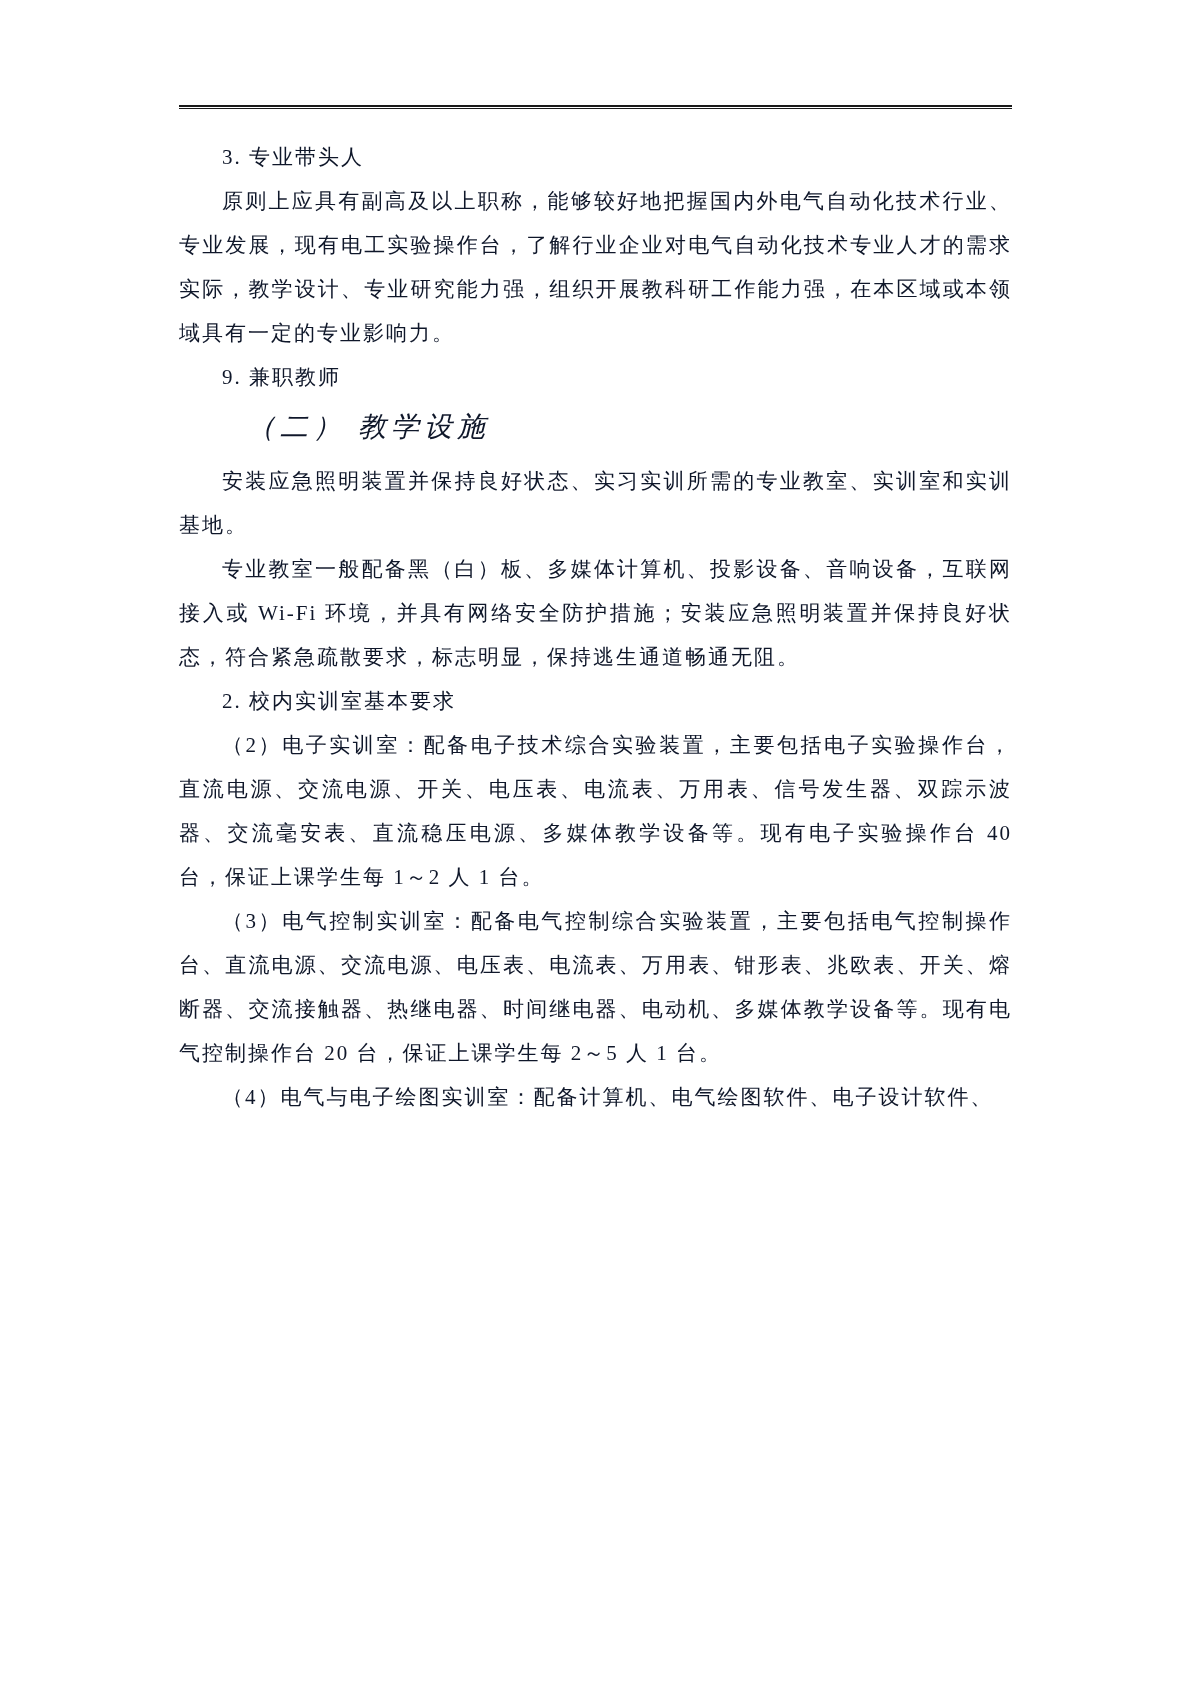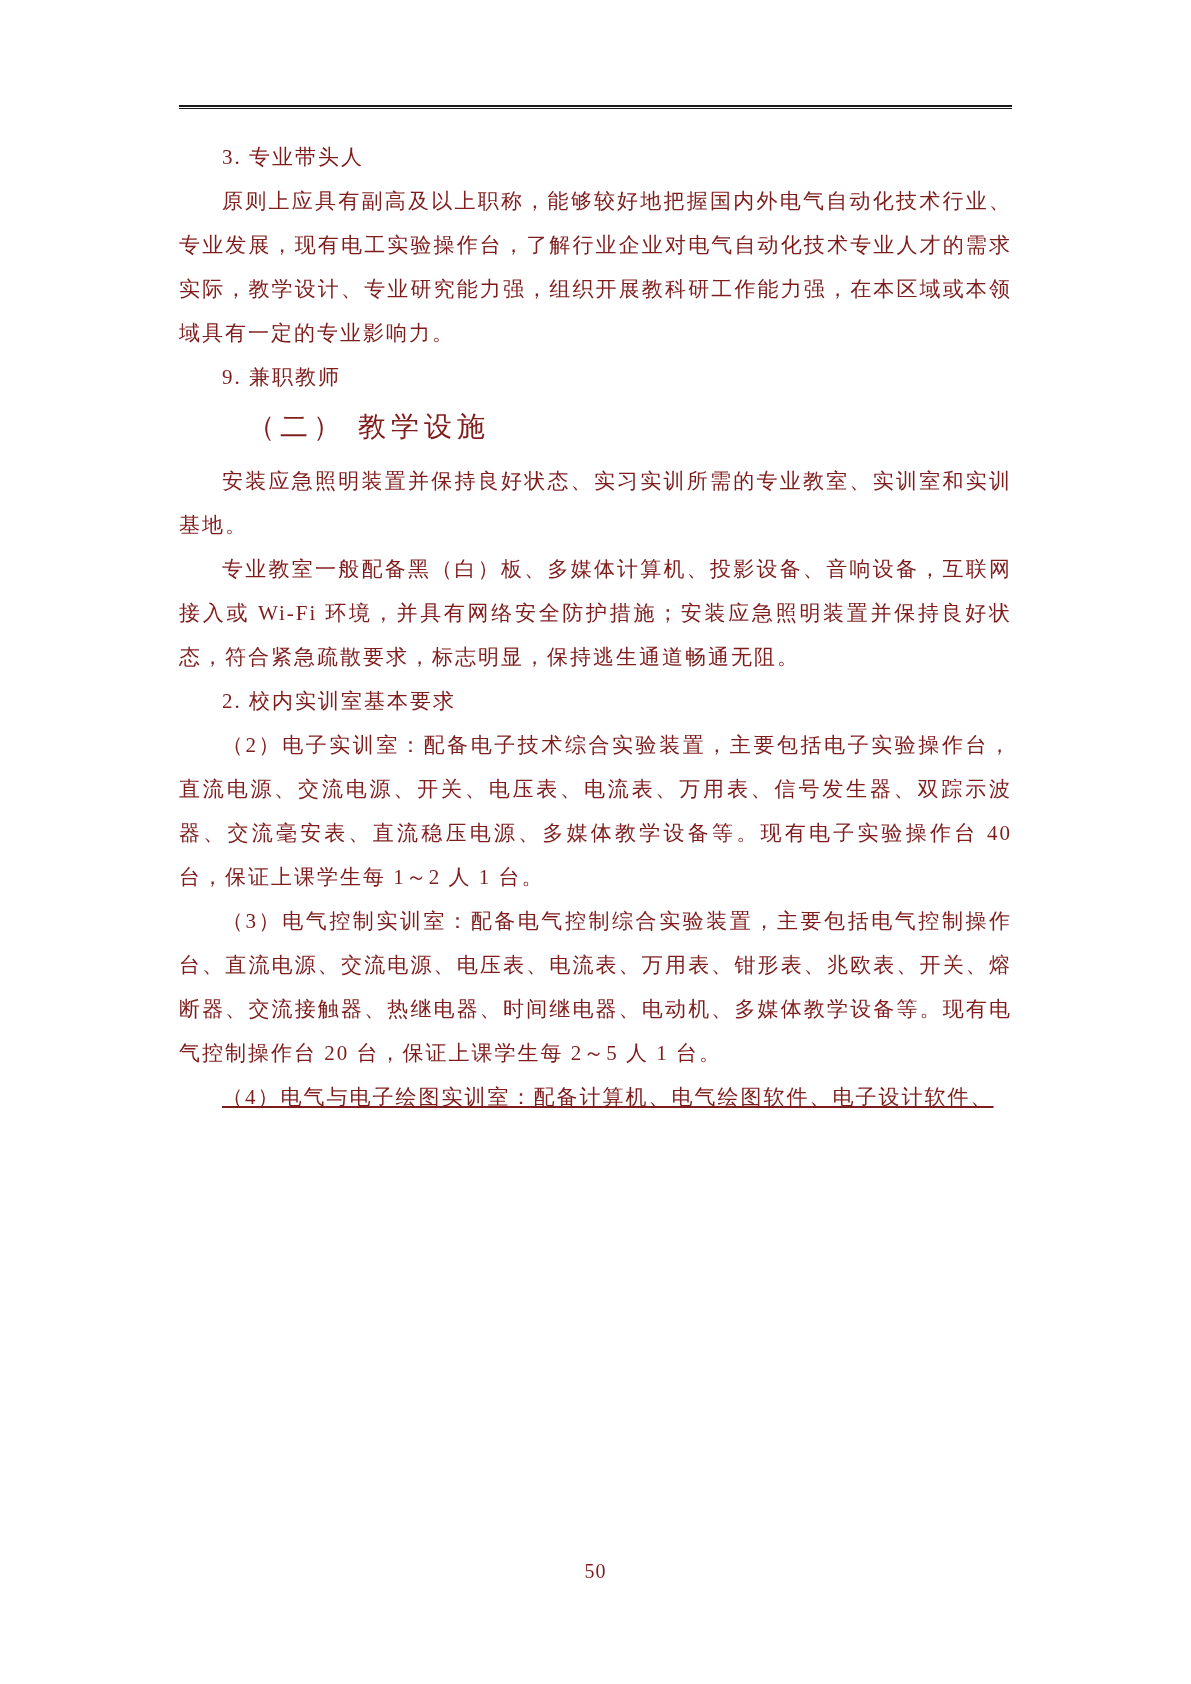--- a/index.html
+++ b/index.html
@@ -7,21 +7,21 @@
     padding: 0;
     background: #ffffff;
   }
   .doc-page {
     position: relative;
     width: 1191px;
     height: 1684px;
     background: #ffffff;
     overflow: hidden;
     font-family: "Liberation Serif", "DejaVu Serif", serif;
-    color: #7f1d1d;
+    color: #0f172a;
   }
   
   .header-rule {
     position: absolute;
     left: 179px;
     top: 105px;
     width: 833px;
     height: 1px;
     border-top: 2px solid #1a1a1a;
     border-bottom: 1px solid #1a1a1a;
@@ -44,25 +44,25 @@
   .num-head {
     text-indent: 43px;
     text-align: left;
     white-space: nowrap;
   }
   .para {
     text-indent: 43px;
   }
   .para:last-of-type {
     text-align: left;
-    text-decoration: underline;
   }
   .section-head {
     font-size: 28px;
     font-weight: 400;
+    font-style: italic;
     letter-spacing: 5px;
     line-height: 44px;
     margin: 6px 0 10px 0 !important;
     padding-left: 68px !important;
     text-align: left;
     font-family: "Liberation Serif", "DejaVu Serif", serif;
   }
   .page-number {
     position: absolute;
     left: 0;
@@ -87,15 +87,14 @@
     <p class="num-head">9. 兼职教师</p>
     <h2 class="section-head">（二） 教学设施</h2>
     <p class="para">安装应急照明装置并保持良好状态、实习实训所需的专业教室、实训室和实训基地。</p>
     <p class="para">专业教室一般配备黑（白）板、多媒体计算机、投影设备、音响设备，互联网接入或 Wi-Fi 环境，并具有网络安全防护措施；安装应急照明装置并保持良好状态，符合紧急疏散要求，标志明显，保持逃生通道畅通无阻。</p>
     <p class="num-head">2. 校内实训室基本要求</p>
     <p class="para">（2）电子实训室：配备电子技术综合实验装置，主要包括电子实验操作台，直流电源、交流电源、开关、电压表、电流表、万用表、信号发生器、双踪示波器、交流毫安表、直流稳压电源、多媒体教学设备等。现有电子实验操作台 40 台，保证上课学生每 1～2 人 1 台。</p>
     <p class="para">（3）电气控制实训室：配备电气控制综合实验装置，主要包括电气控制操作台、直流电源、交流电源、电压表、电流表、万用表、钳形表、兆欧表、开关、熔断器、交流接触器、热继电器、时间继电器、电动机、多媒体教学设备等。现有电气控制操作台 20 台，保证上课学生每 2～5 人 1 台。</p>
     <p class="para">（4）电气与电子绘图实训室：配备计算机、电气绘图软件、电子设计软件、</p>
   </main>
 
-  <footer class="page-number">50</footer>
 
 </div>
 
 </body></html>

